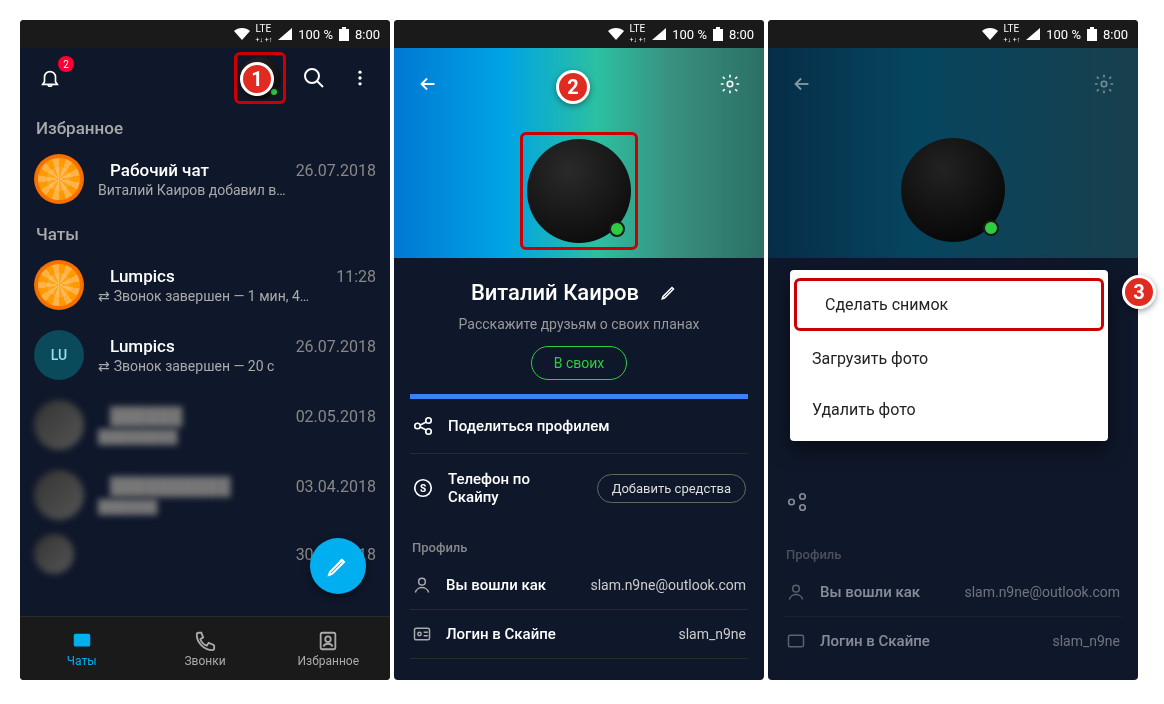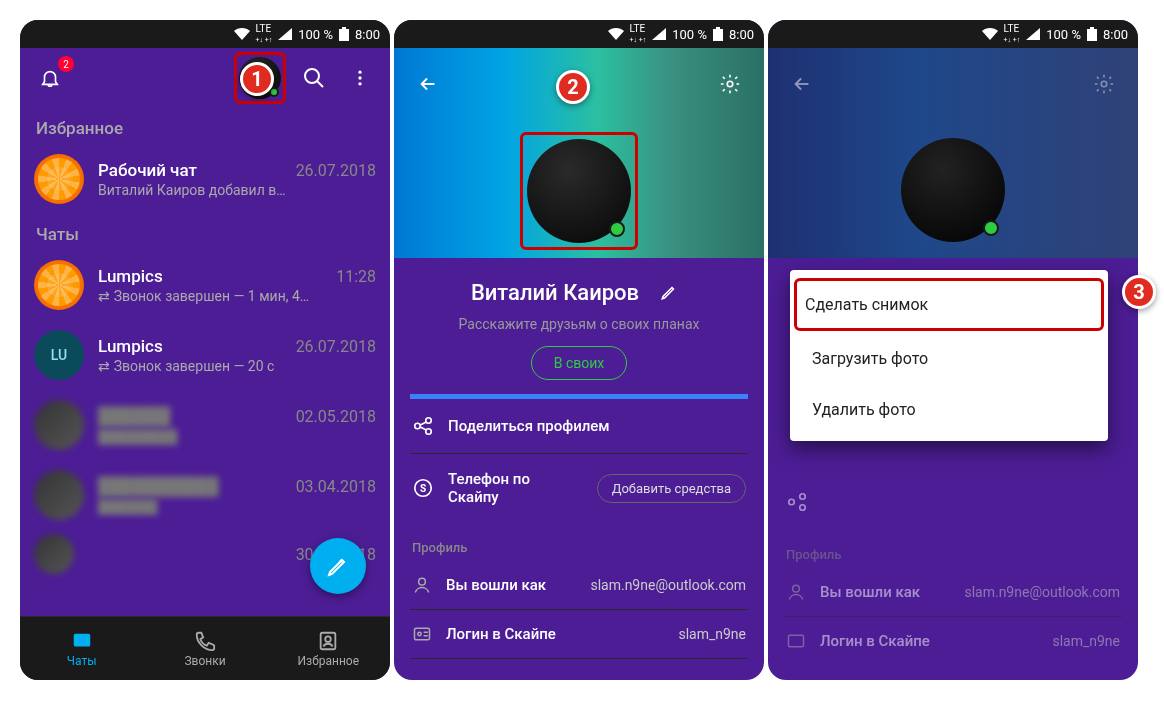--- a/index.html
+++ b/index.html
@@ -1,18 +1,18 @@
 <!DOCTYPE html>
 <html><head>
 <meta charset="utf-8">
 <style>
   * { box-sizing: border-box; margin: 0; padding: 0; font-family: -apple-system, BlinkMacSystemFont, "Segoe UI", Roboto, sans-serif; }
   body { background: #fff; width: 1164px; height: 704px; overflow: hidden; position: relative; }
   .panels { display: flex; gap: 4px; padding: 20px; }
-  .phone { width: 370px; height: 660px; background: #4c1d95; border-radius: 18px; overflow: hidden; position: relative; color: #fff; }
+  .phone { width: 370px; height: 660px; background: #0f172a; border-radius: 4px; overflow: hidden; position: relative; color: #fff; }
 
   
   .status-bar { height: 28px; background: #1a1a1a; display: flex; justify-content: flex-end; align-items: center; padding: 0 10px; font-size: 13px; gap: 6px; }
   .status-bar svg { fill: #fff; }
 
   
   .p1-header { height: 60px; display:flex; align-items:center; padding:0 12px; gap:10px; position:relative; }
   .bell-wrap { position:relative; }
   .badge { position:absolute; top:-4px; right:-6px; background:#f03; color:#fff; border-radius:50%; font-size:10px; width:16px; height:16px; display:flex; align-items:center; justify-content:center; }
   .p1-avatar-box { margin-left:auto; border:3px solid #c00; border-radius:6px; padding:2px; position:relative; }
@@ -26,21 +26,21 @@
 
   .section-hdr { font-size:17px; color:#aaa; padding:10px 16px 6px; font-weight:500; }
   .chat-item { display:flex; align-items:center; padding:10px 14px; gap:14px; }
   .chat-avatar { width:50px; height:50px; border-radius:50%; flex:none; }
   .orange-av { background: radial-gradient(circle, #ffb347 0%, #ff7b00 45%, #e65c00 100%); position:relative; overflow:hidden; }
   .orange-av::before { content:""; position:absolute; inset:4px; border-radius:50%; background: repeating-conic-gradient(#ff9a00 0deg 20deg, #ffb347 20deg 40deg); }
   .orange-av::after { content:""; position:absolute; top:26%; left:26%; width:48%; height:48%; border-radius:50%; background:rgba(255,255,255,.12); }
   .lu-av { background:#0a4a5a; color:#9de; font-size:14px; display:flex; align-items:center; justify-content:center; font-weight:500; }
   .blur-av { filter: blur(3px); background: linear-gradient(135deg,#333,#555); }
   .chat-body { flex:1; min-width:0; }
-  .chat-top { display:flex; justify-content:space-between; align-items:baseline; }
+  .chat-top { display:flex; justify-content:space-between; align-items:baseline;margin-left:12px; }
   .chat-name { font-size:17px; font-weight:500; }
   .chat-date { font-size:16px; color:#888; }
   .chat-sub { font-size:14px; color:#aaa; white-space:nowrap; overflow:hidden; text-overflow:ellipsis; margin-top:2px; }
   .chat-sub .callicon { margin-right:4px; }
   .blur-text { filter: blur(3px); color:#777; }
 
   .fab { position:absolute; right:24px; bottom:86px; width:56px; height:56px; border-radius:50%; background:#00aff0; display:flex; align-items:center; justify-content:center; box-shadow:0 3px 8px rgba(0,0,0,.4); }
 
   .bottom-nav { position:absolute; bottom:0; left:0; right:0; height:64px; background:#1a1a1a; border-top:1px solid #2a2a2a; display:flex; }
   .nav-item { flex:1; display:flex; flex-direction:column; align-items:center; justify-content:center; gap:2px; font-size:12px; color:#aaa; }
@@ -65,21 +65,21 @@
   .info-row { display:flex; align-items:center; gap:14px; padding:14px 2px; }
   .info-row .lbl { font-size:15px; font-weight:500; }
   .info-row .val { margin-left:auto; font-size:14px; color:#ccc; }
   .sep { height:1px; background:#2a2a2a; }
   .p3-header { height:210px; background: linear-gradient(90deg, rgba(0,60,90,.6) 0%, rgba(0,100,130,.6) 40%, rgba(30,90,100,.6) 100%); position:relative; }
   .p3-avatar { position:absolute; left:50%; transform:translateX(-50%); top:90px; width:104px; height:104px; border-radius:50%; background: radial-gradient(circle at 40% 30%, #222, #000); }
   .p3-avatar .status-dot { width:16px; height:16px; bottom:6px; right:6px; }
   .muted-name { text-align:center; font-size:22px; color:#888; margin-top:8px; font-weight:500; }
   .menu-card { position:absolute; top:250px; left:22px; right:30px; background:#fff; color:#222; border-radius:4px; box-shadow:0 8px 20px rgba(0,0,0,.5); padding:6px 0; }
   .menu-item { padding:16px 22px; font-size:16px; }
-  .menu-item.first { border:3px solid #c00; border-radius:6px; margin:2px 4px; padding:14px 8px; }
+  .menu-item.first { border:3px solid #c00; border-radius:6px; margin:2px 4px; padding:14px 28px; }
   .p3-body { padding:0 16px; opacity:.5; }
 
   svg { display:block; }
 </style>
 </head>
 <body>
 
 <div class="panels">
 
 <div class="phone">

